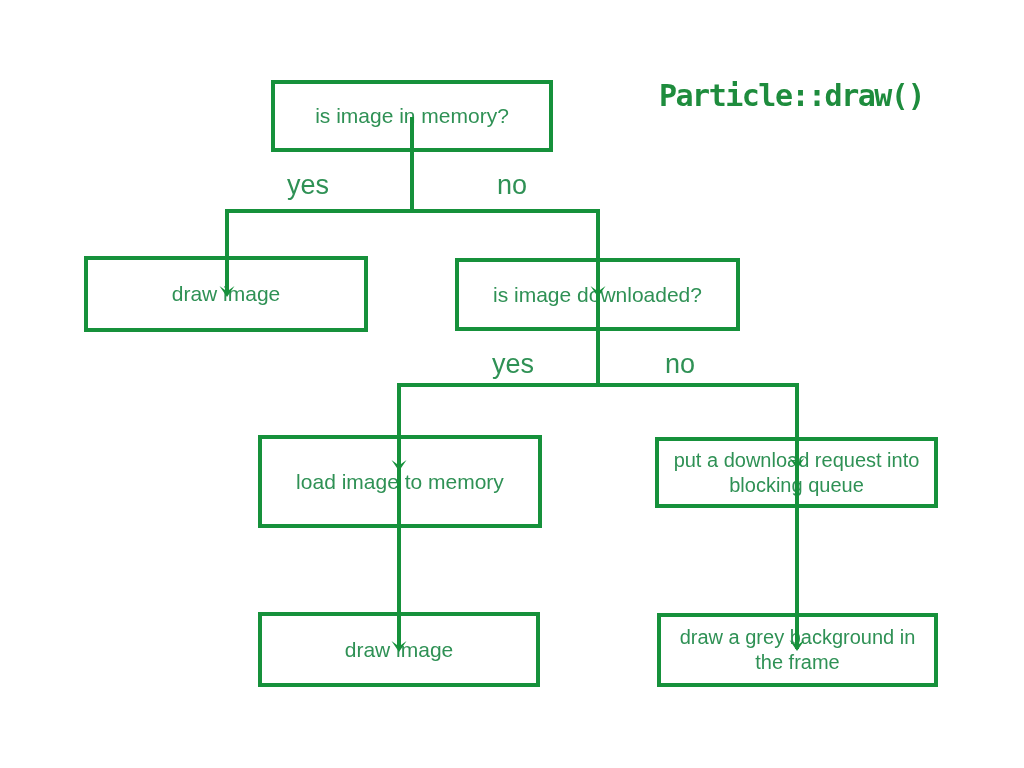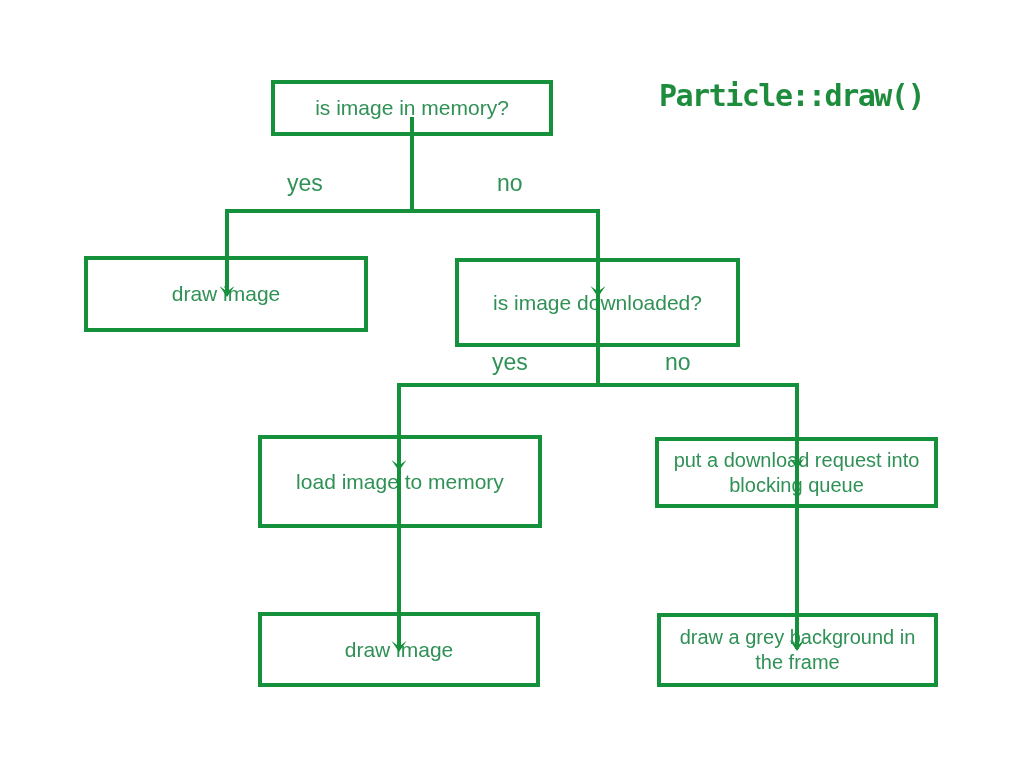--- a/index.html
+++ b/index.html
@@ -8,30 +8,30 @@
     font-family:"Liberation Sans", sans-serif; overflow:hidden;
   }
   #connector-layer { position:absolute; left:0; top:0; z-index:3; pointer-events:none; }
   .box {
     position:absolute; z-index:2; box-sizing:border-box;
     border:4px solid var(--line); background:transparent;
     display:flex; align-items:center; justify-content:center;
     text-align:center; color:var(--text); font-size:21px; padding:0 6px;
   }
   .box.two-line { font-size:20px; line-height:25px; }
-  .branch-label { position:absolute; z-index:2; color:var(--text); font-size:23px; }
+  .branch-label { position:absolute; z-index:2; color:var(--text); font-size:27px; }
   #page-title {
     position:absolute; z-index:2; left:659px; top:78px;
     font-family:"DejaVu Sans Mono", monospace; font-weight:bold;
     font-size:30px; letter-spacing:-1.5px; color:var(--title); white-space:nowrap;
   }
   
-  #box-root        { left:271px; top:80px;  width:282px; height:56px; }
+  #box-root        { left:271px; top:80px;  width:282px; height:72px; }
   #box-draw-left   { left:84px;  top:256px; width:284px; height:76px; }
-  #box-downloaded  { left:455px; top:258px; width:285px; height:89px; }
+  #box-downloaded  { left:455px; top:258px; width:285px; height:73px; }
   #box-load        { left:258px; top:435px; width:284px; height:93px; }
   #box-enqueue     { left:655px; top:437px; width:283px; height:71px; }
   #box-draw-bottom { left:258px; top:612px; width:282px; height:75px; }
   #box-grey        { left:657px; top:613px; width:281px; height:74px; }
   
   #label-yes-1 { left:287px; top:170px; }
   #label-no-1  { left:497px; top:170px; }
   #label-yes-2 { left:492px; top:349px; }
   #label-no-2  { left:665px; top:349px; }
 </style>

